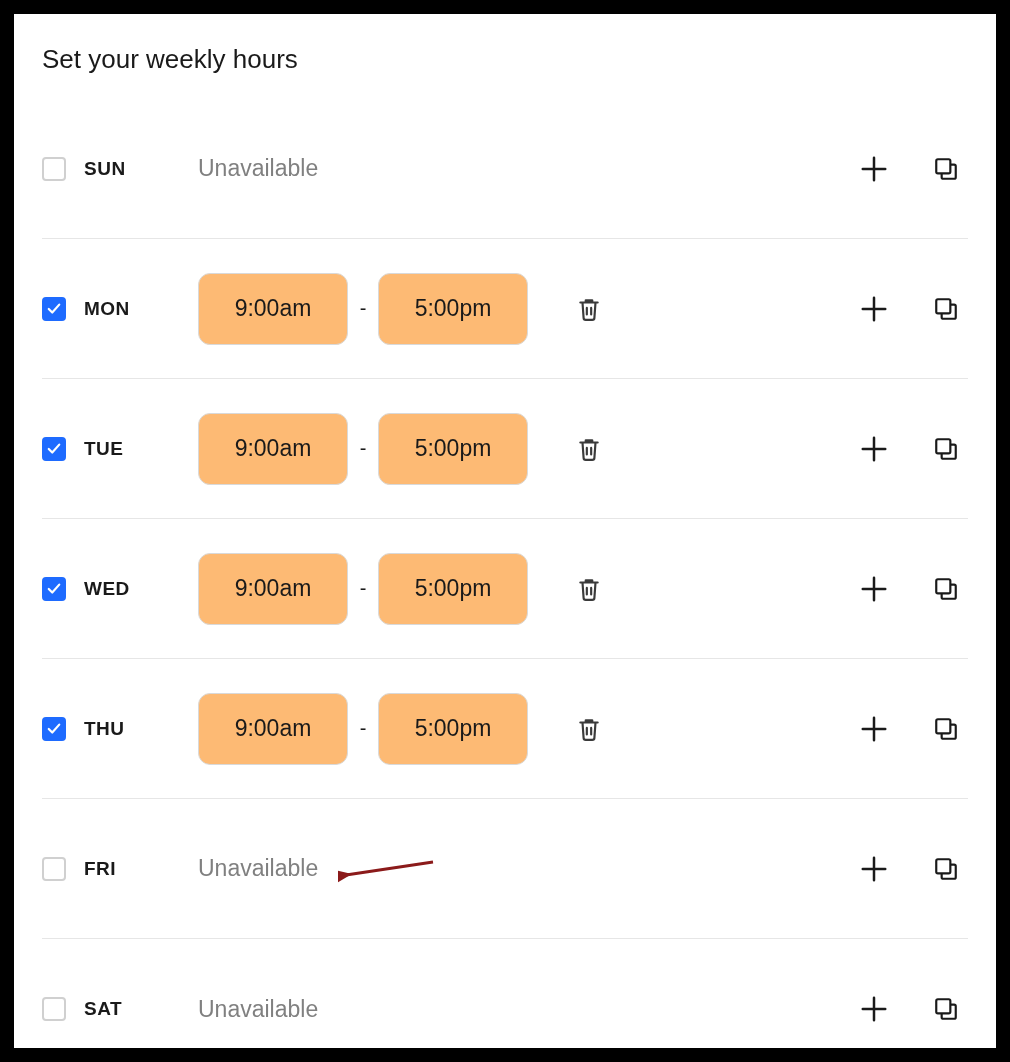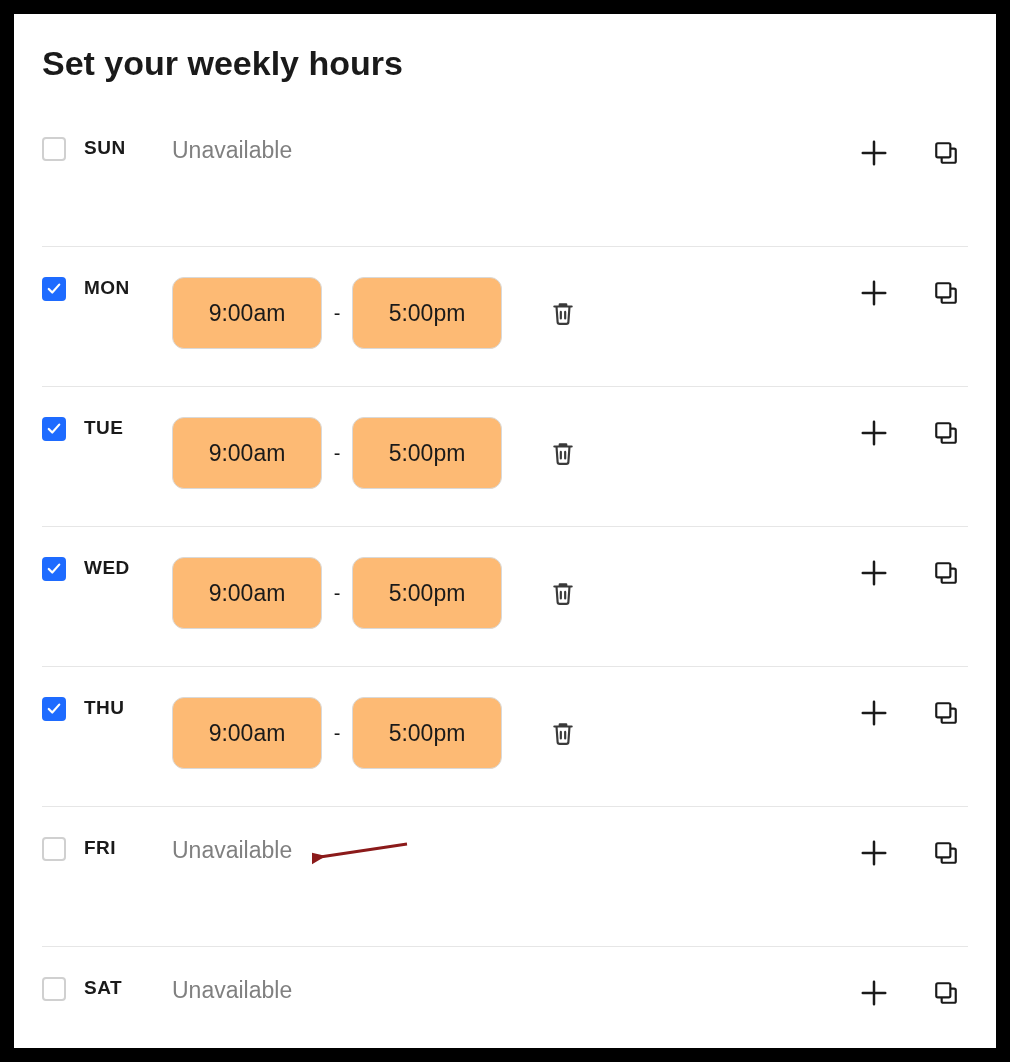--- a/index.html
+++ b/index.html
@@ -12,28 +12,28 @@
   }
   .frame {
     width: 1010px;
     height: 1062px;
     border: 14px solid #000;
     background: #fff;
     padding: 30px 28px 10px 28px;
     position: relative;
   }
   .page-title {
-    font-size: 34px;
-    font-weight: 700;
+    font-size: 26px;
+    font-weight: 400;
     color: #1a1a1a;
     margin: 0 0 24px 0;
   }
   .day-row {
     display: flex;
-    align-items: flex-start;
+    align-items: center;
     border-bottom: 1px solid #e6e6e6;
     min-height: 140px;
     padding: 30px 0;
   }
   .day-row:last-of-type { border-bottom: none; }
 
   .checkbox {
     width: 24px;
     height: 24px;
     border: 2px solid #d0d0d0;
@@ -59,20 +59,21 @@
     color: #1a1a1a;
     margin-left: 18px;
     width: 88px;
     flex-shrink: 0;
   }
 
   .slot-area {
     display:flex;
     align-items:center;
     flex-grow:1;
+    margin-left: 26px;
   }
 
   .unavailable-text {
     font-size: 23px;
     color: #808080;
   }
 
   .time-input {
     width: 150px;
     height: 72px;

